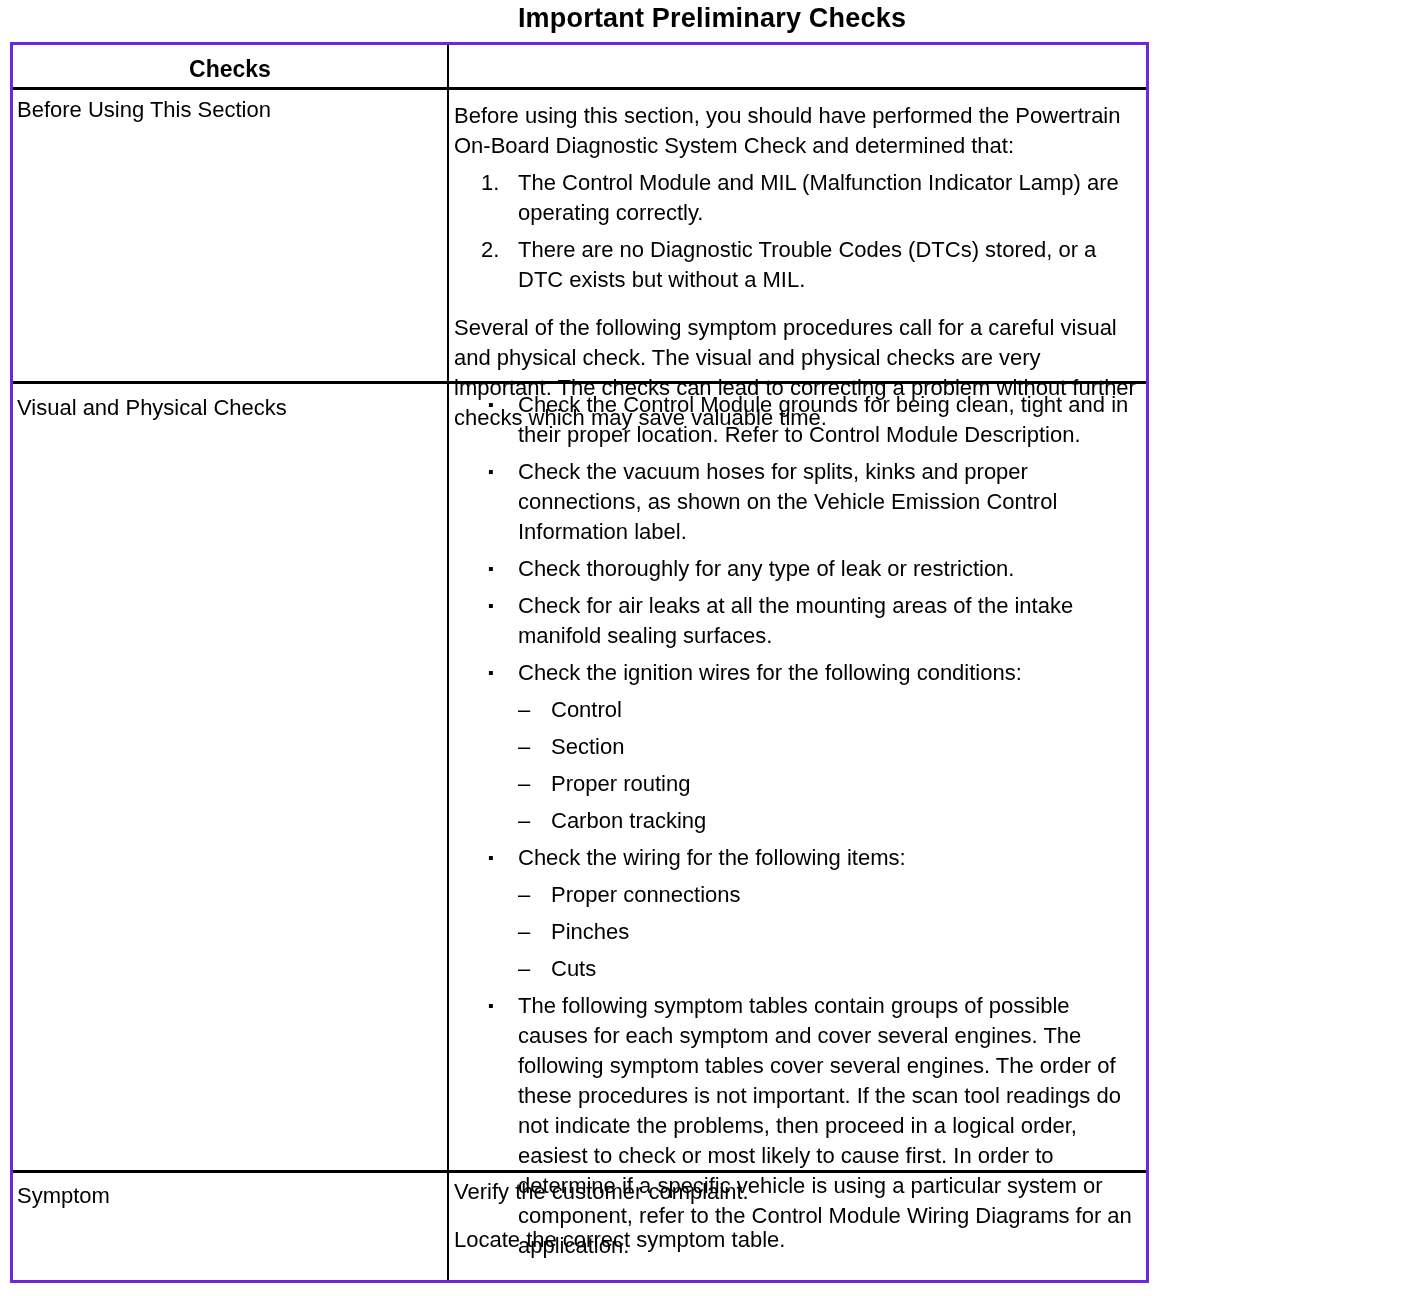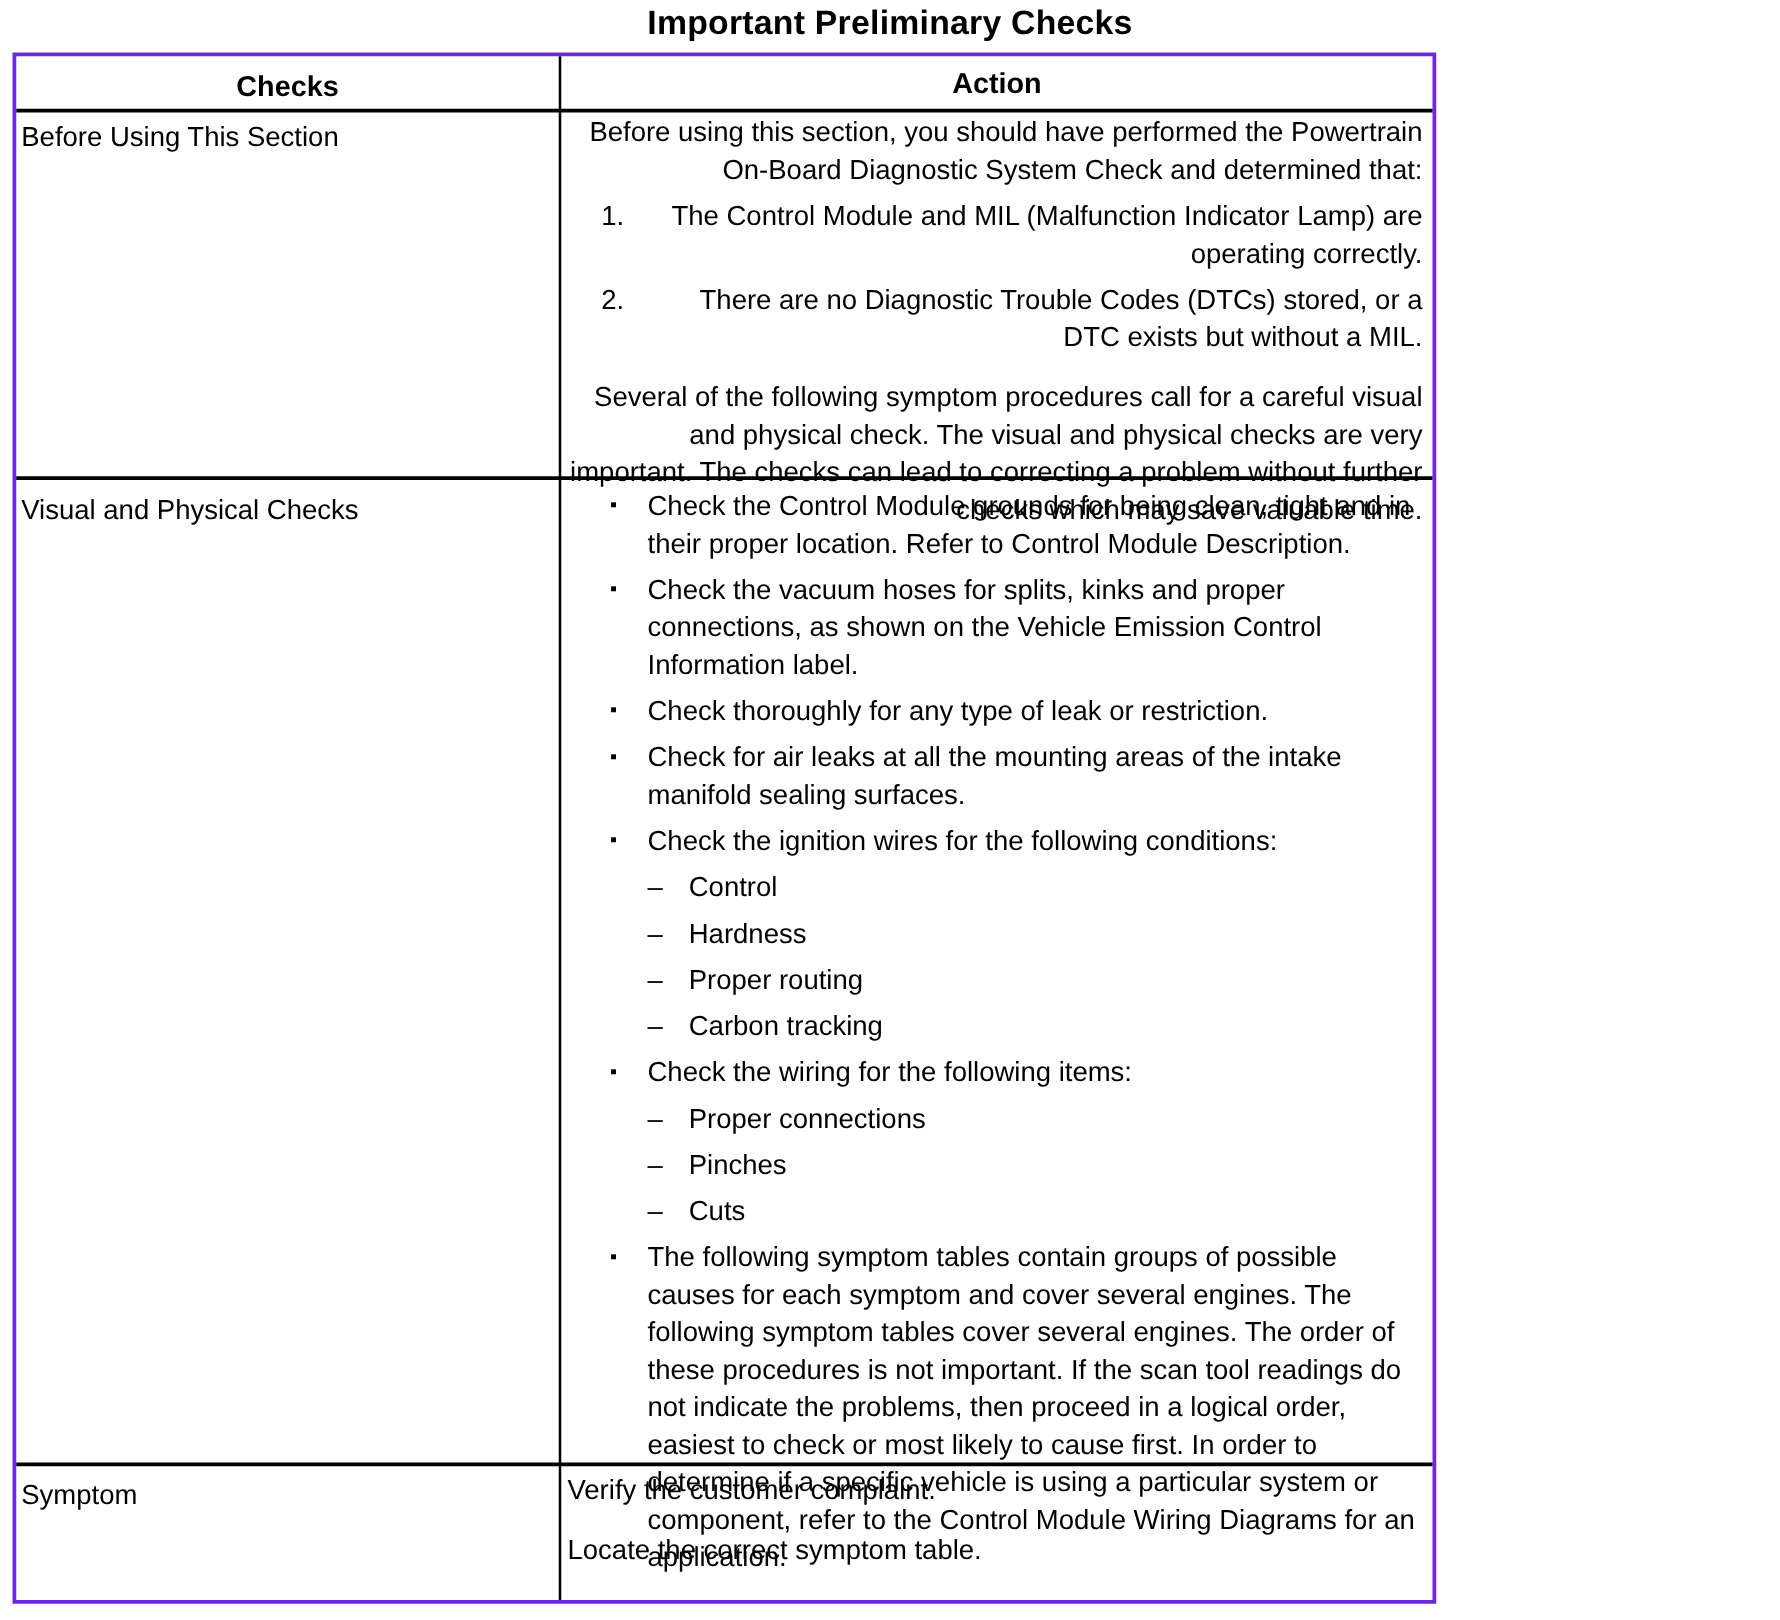--- a/index.html
+++ b/index.html
@@ -40,25 +40,24 @@
 </style>
 </head>
 <body>
 
 <div class="title">Important Preliminary Checks</div>
 
 <div class="tbl">
   <div class="vline"></div>
 
   <div class="hdr" style="left:0;width:434px;">Checks</div>
-  <div class="hdr" style="left:436px;right:0;line-height:42px;">Action</div>
   <div class="hline" style="top:42px;"></div>
 
   <div class="cell-left" style="top:50px;">Before Using This Section</div>
-  <div class="cell-right" style="top:46px;text-align:right;">
+  <div class="cell-right" style="top:56px;">
     <p class="p">Before using this section, you should have performed the Powertrain On-Board Diagnostic System Check and determined that:</p>
     <div class="num-item">
       <span class="mark">1.</span>
       <span>The Control Module and MIL (Malfunction Indicator Lamp) are operating correctly.</span>
     </div>
     <div class="num-item">
       <span class="mark">2.</span>
       <span>There are no Diagnostic Trouble Codes (DTCs) stored, or a DTC exists but without a MIL.</span>
     </div>
     <p class="p gap">Several of the following symptom procedures call for a careful visual and physical check. The visual and physical checks are very important. The checks can lead to correcting a problem without further checks which may save valuable time.</p>
@@ -86,21 +85,21 @@
     <div class="bullet-item">
       <span class="mark">▪</span>
       <span>Check the ignition wires for the following conditions:</span>
     </div>
     <div class="dash-item">
       <span class="mark">–</span>
       <span>Control</span>
     </div>
     <div class="dash-item">
       <span class="mark">–</span>
-      <span>Hardness</span>
+      <span>Section</span>
     </div>
     <div class="dash-item">
       <span class="mark">–</span>
       <span>Proper routing</span>
     </div>
     <div class="dash-item">
       <span class="mark">–</span>
       <span>Carbon tracking</span>
     </div>
     <div class="bullet-item">

